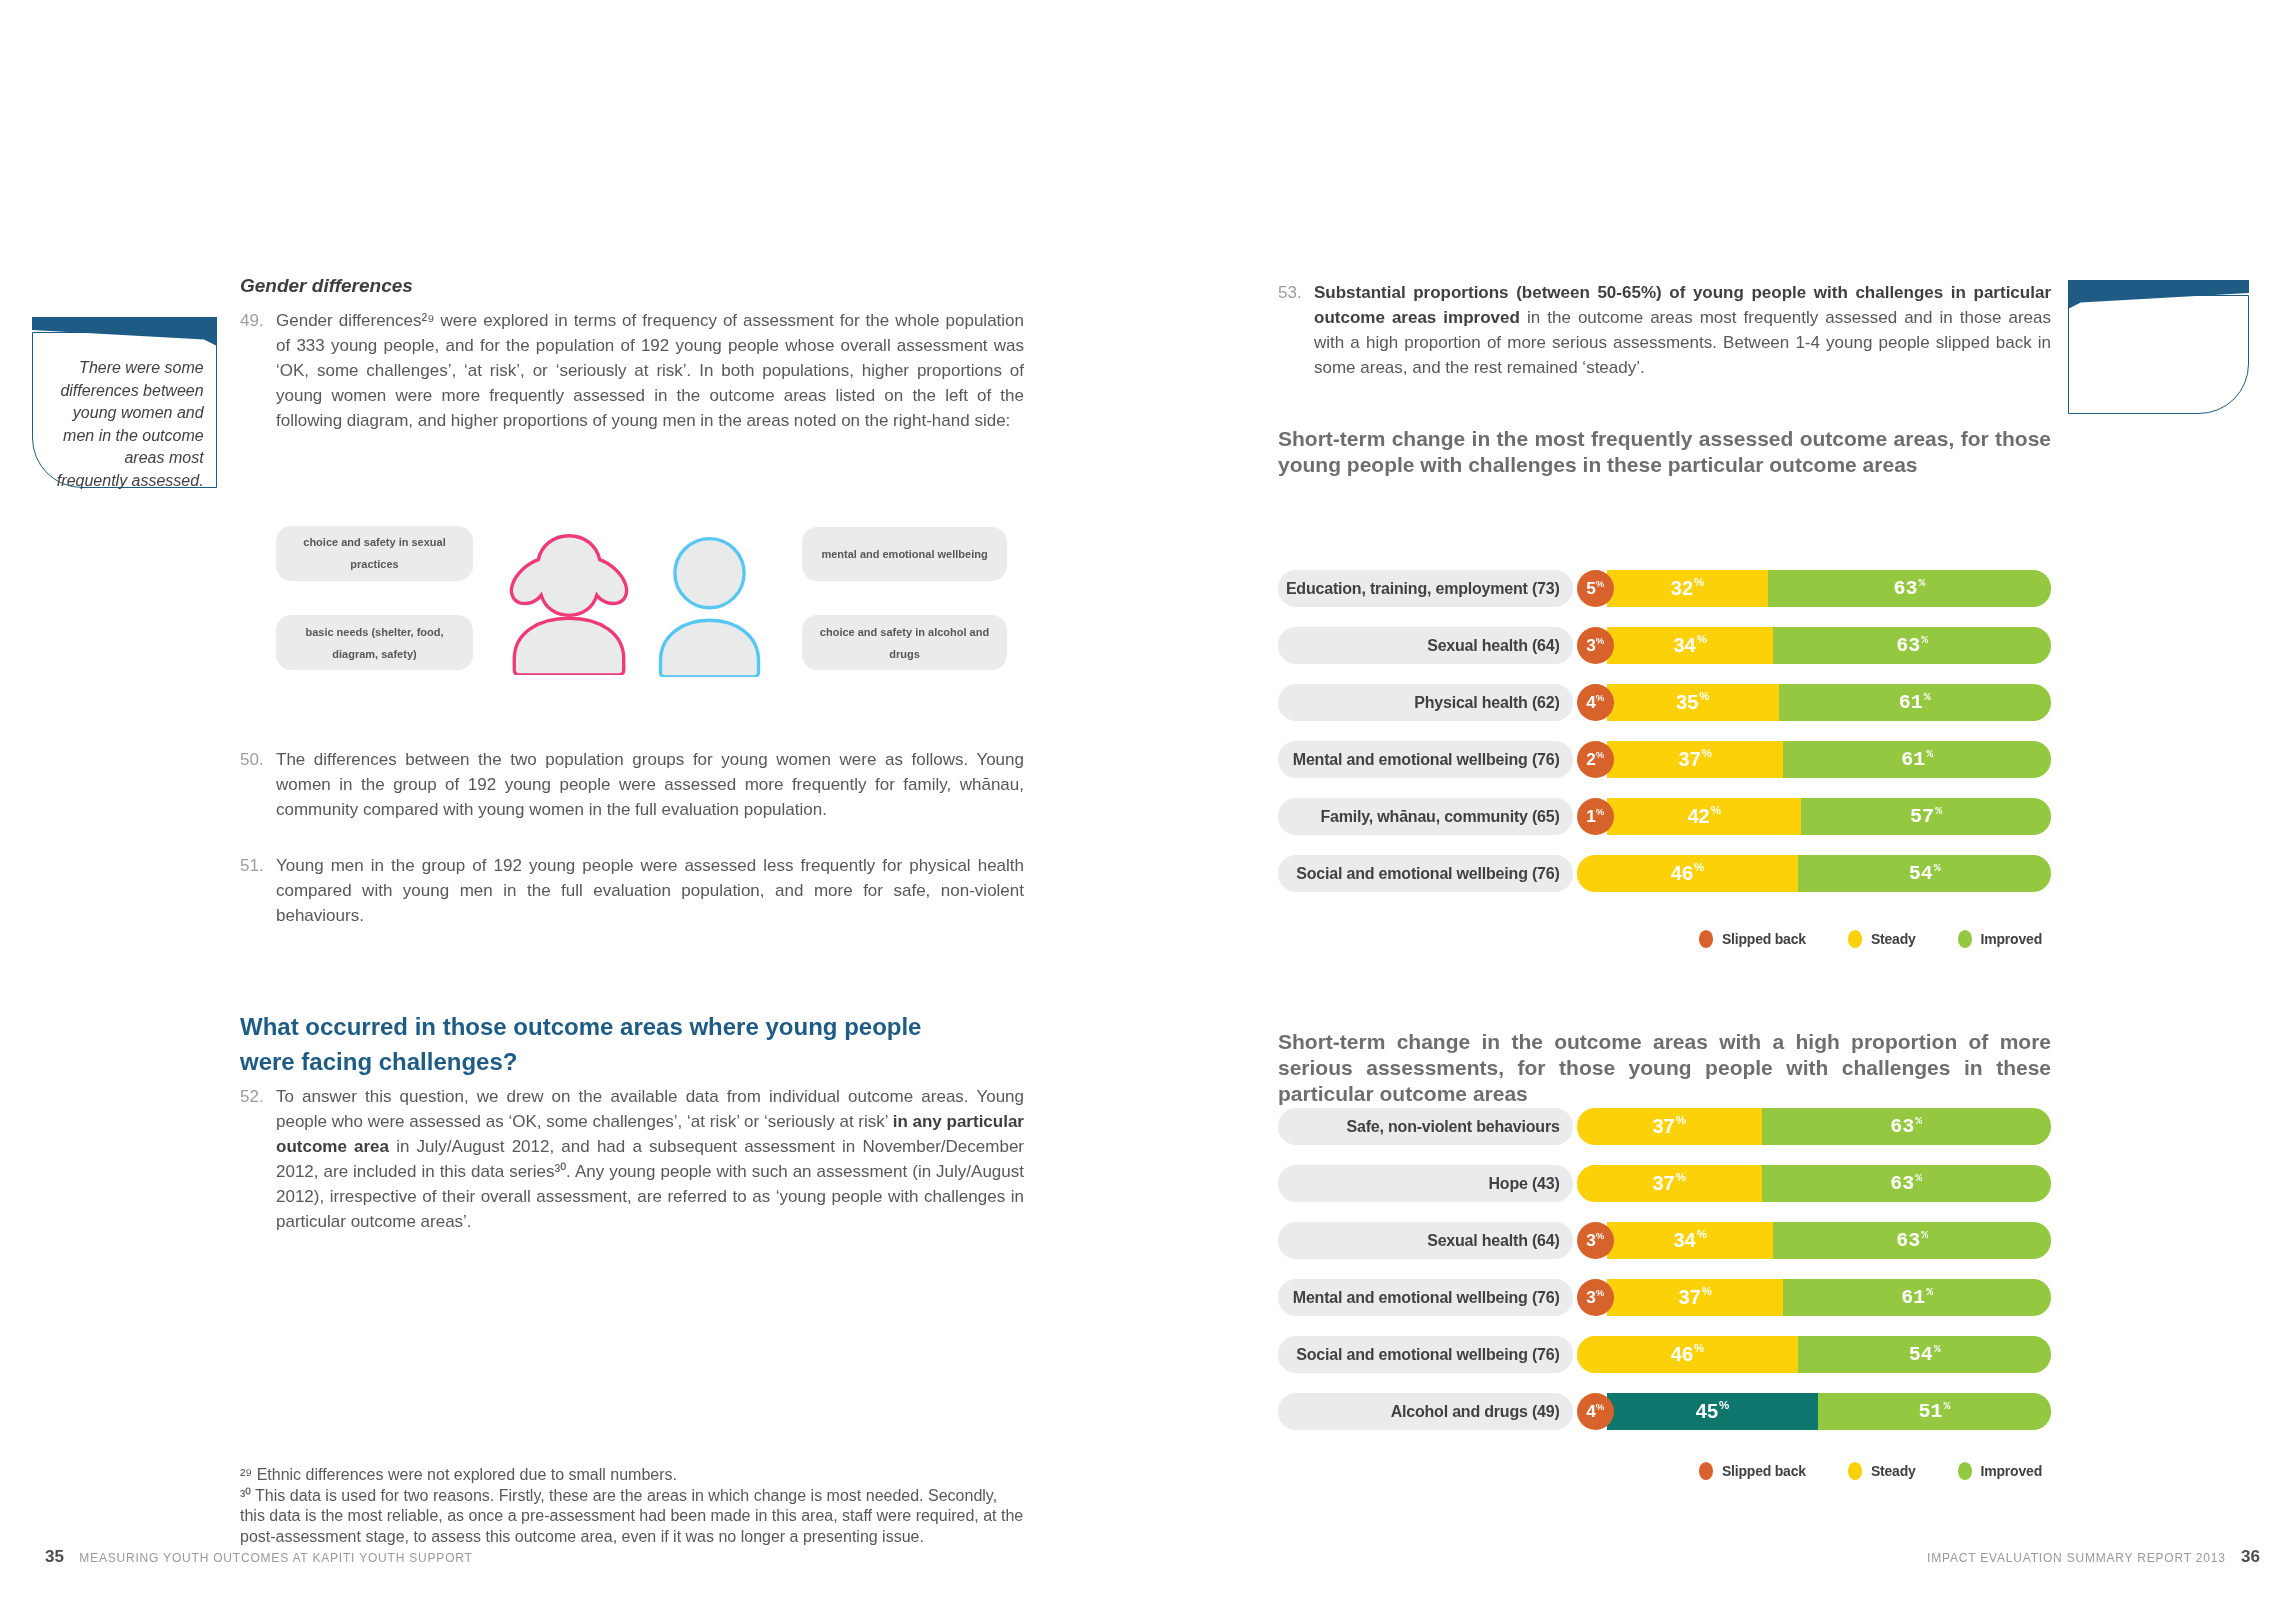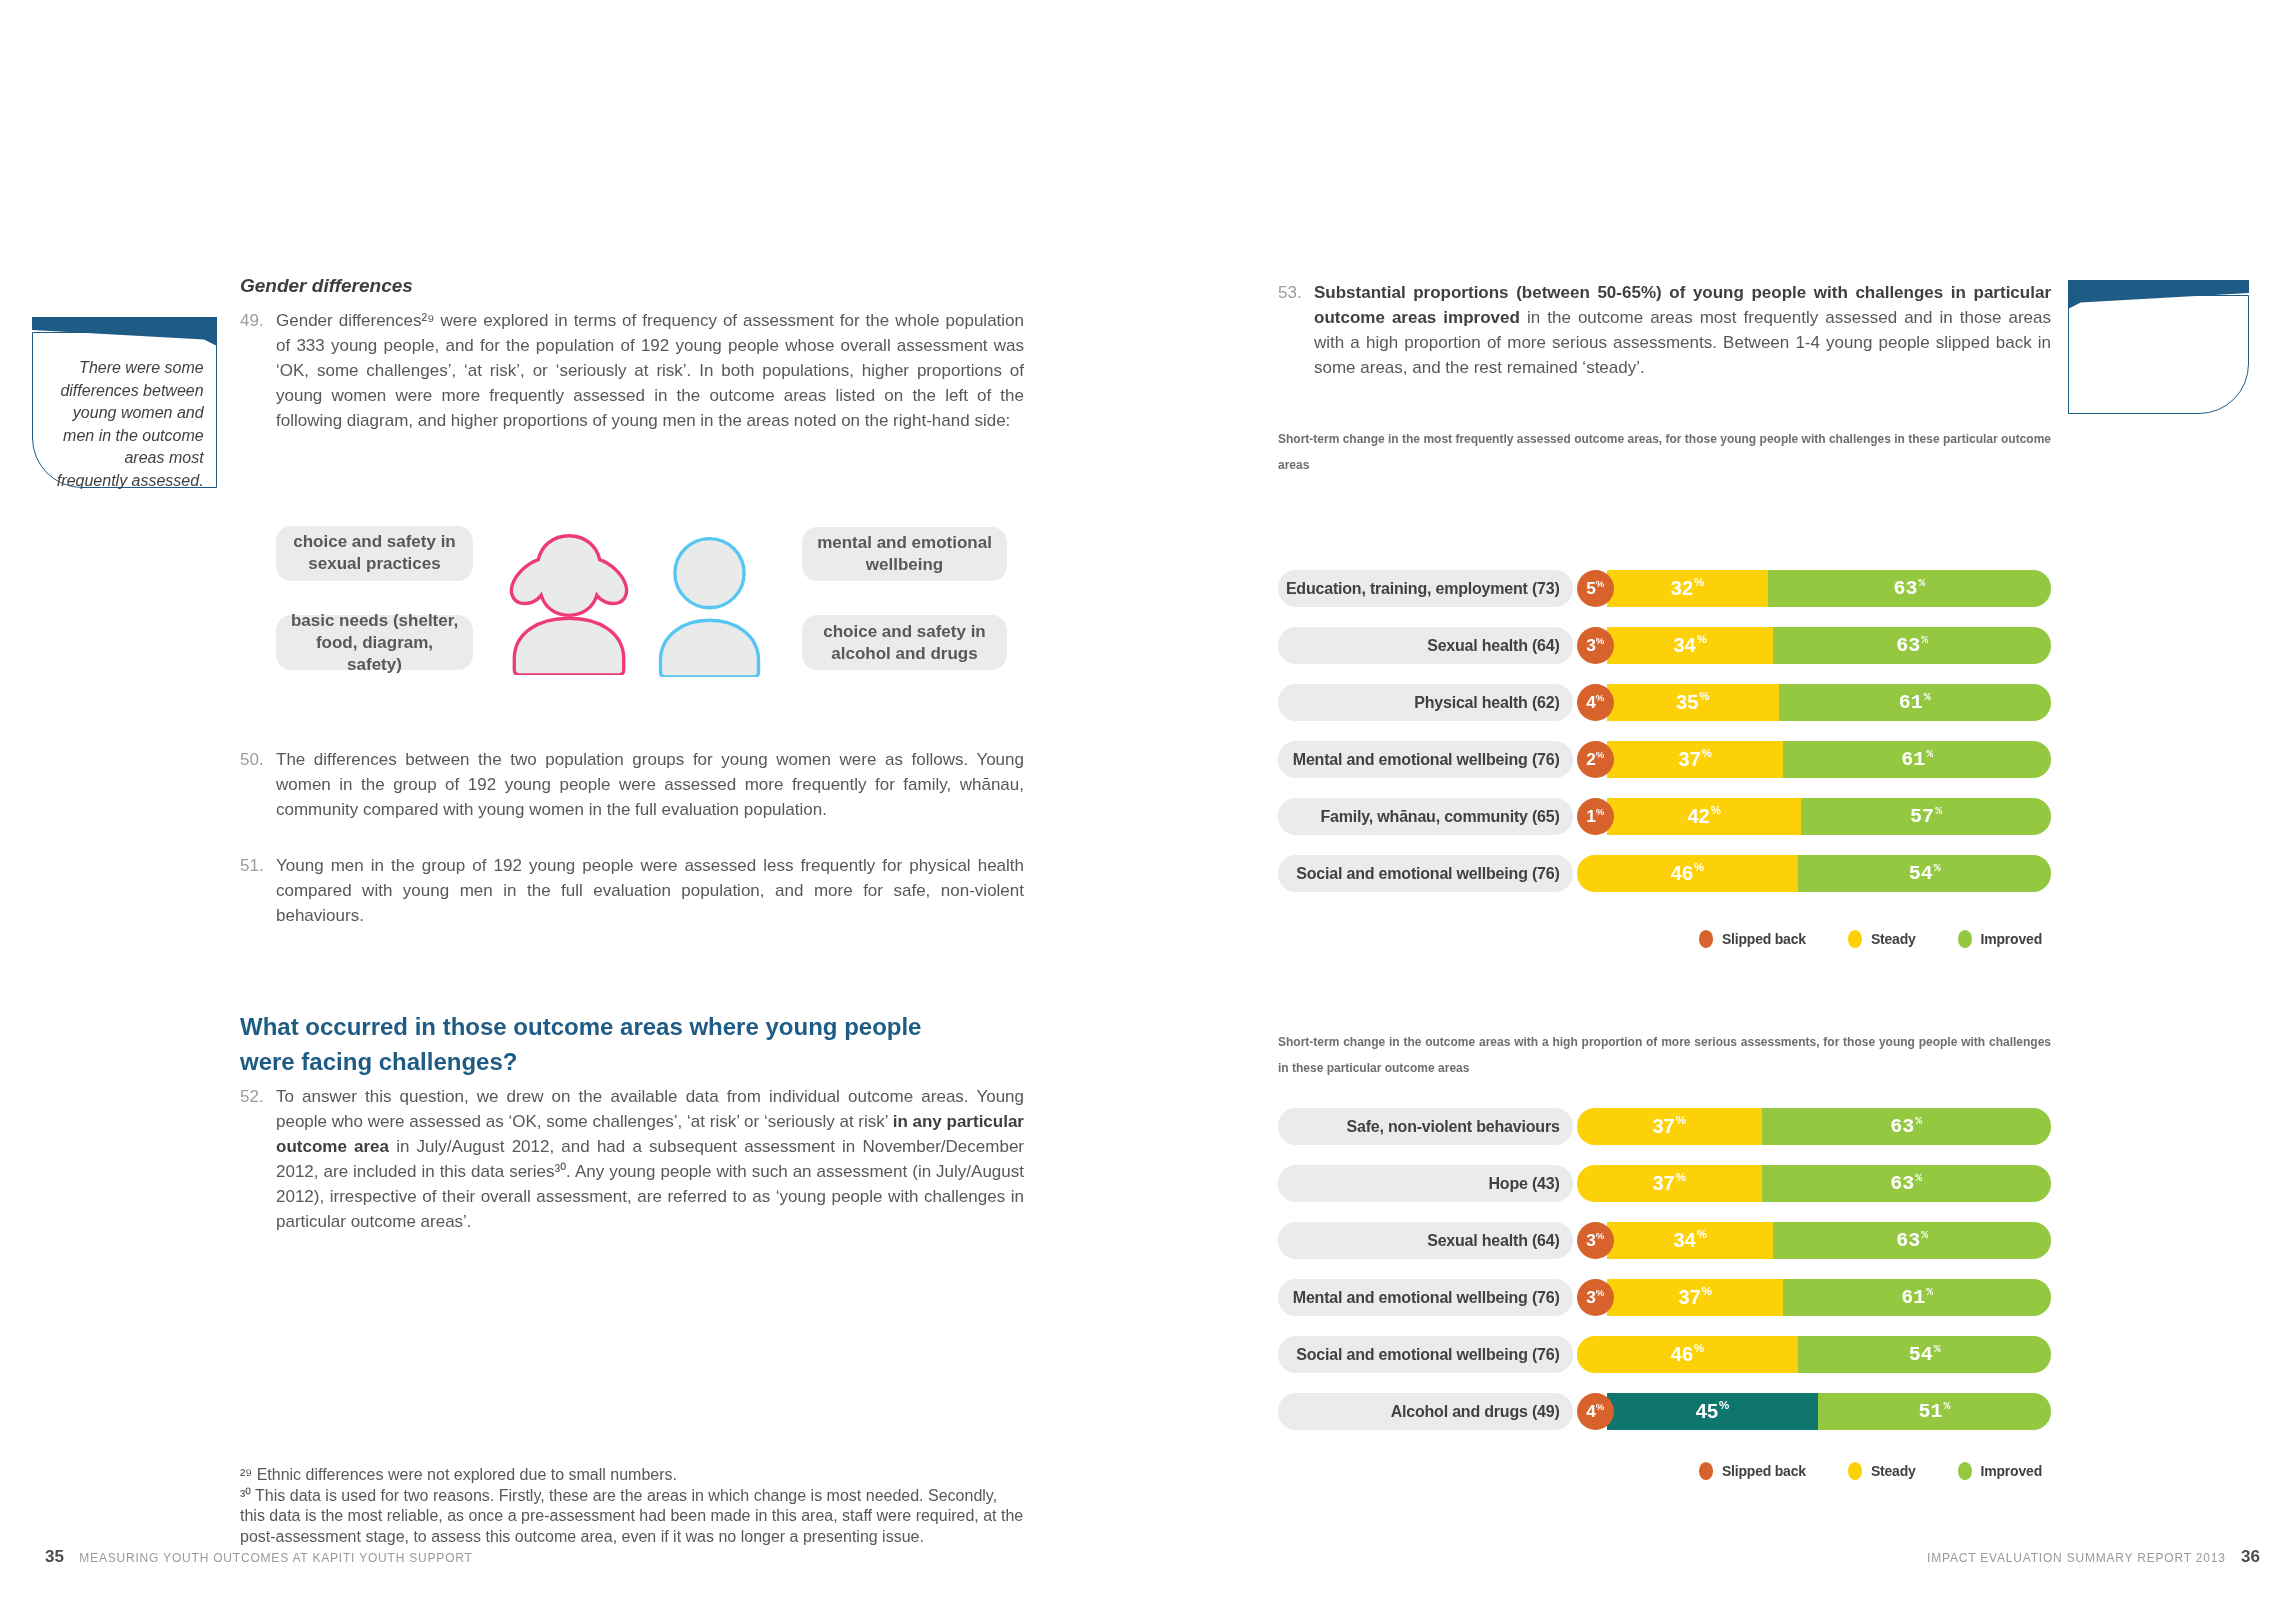--- a/index.html
+++ b/index.html
@@ -16,23 +16,23 @@
   .footnotes div{margin:0;}
   
   .c-bar{position:absolute;top:0;left:0;right:0;height:29px;background:#1e5c85;}
   .c-bar.left{clip-path:polygon(0 0,100% 0,100% 100%,93% 78%,0 45%);}
   .c-bar.right{clip-path:polygon(0 0,100% 0,100% 45%,7% 78%,0 100%);}
   .c-box{position:absolute;left:0;right:0;top:15.4px;bottom:0;border:1.9px solid #1e5c85;background:#fff;box-sizing:border-box;}
   .c-box.bl{border-radius:0 0 0 50px;}
   .c-box.br{border-radius:0 0 50px 0;}
   .c-text{position:absolute;left:0;right:0;font-style:italic;color:#414042;font-size:16px;line-height:22.6px;}
   
-  .pill{position:absolute;background:#eaebec;border-radius:15.4px;display:flex;align-items:center;justify-content:center;text-align:center;font-weight:bold;color:#58585b;font-size:17px;line-height:22px;padding:3.8px 13.4px;box-sizing:border-box;}
-  
-  .chart-sub{font-weight:bold;color:#6d6e70;font-size:12px;line-height:26px;text-align:justify;}
+  .pill{position:absolute;background:#eaebec;border-radius:15.4px;display:flex;align-items:center;justify-content:center;text-align:center;font-weight:bold;color:#58585b;font-size:11px;line-height:22px;padding:3.8px 13.4px;box-sizing:border-box;}
+  
+  .chart-sub{font-weight:bold;color:#6d6e70;font-size:21px;line-height:26px;text-align:justify;}
   .crow{display:flex;align-items:center;height:37px;margin-bottom:20px;}
   .clabel{flex:0 0 295px;height:37px;background:#eaebec;border-radius:18px;display:flex;align-items:center;justify-content:flex-end;padding-right:13.4px;box-sizing:border-box;font-weight:bold;color:#414042;font-size:16px;letter-spacing:-0.2px;white-space:nowrap;}
   .cbar{flex:1;display:flex;height:37px;margin-left:3.8px;}
   .seg{display:flex;align-items:center;justify-content:center;min-width:0;}
   .seg-red{flex:0 0 37px;border-radius:50%;margin-right:-6.7px;position:relative;z-index:2;}
   .seg-green{border-radius:0 18px 18px 0;font-family:Liberation Mono, monospace;}
   .cap-left{border-radius:18px 0 0 18px;}
   .val{font-size:20px;font-weight:bold;color:#fff;}
   .pct{font-size:11.5px;font-weight:bold;color:#fff;margin-top:-12.5px;margin-left:1px;}
   .seg-red .val{font-size:17.3px;}

